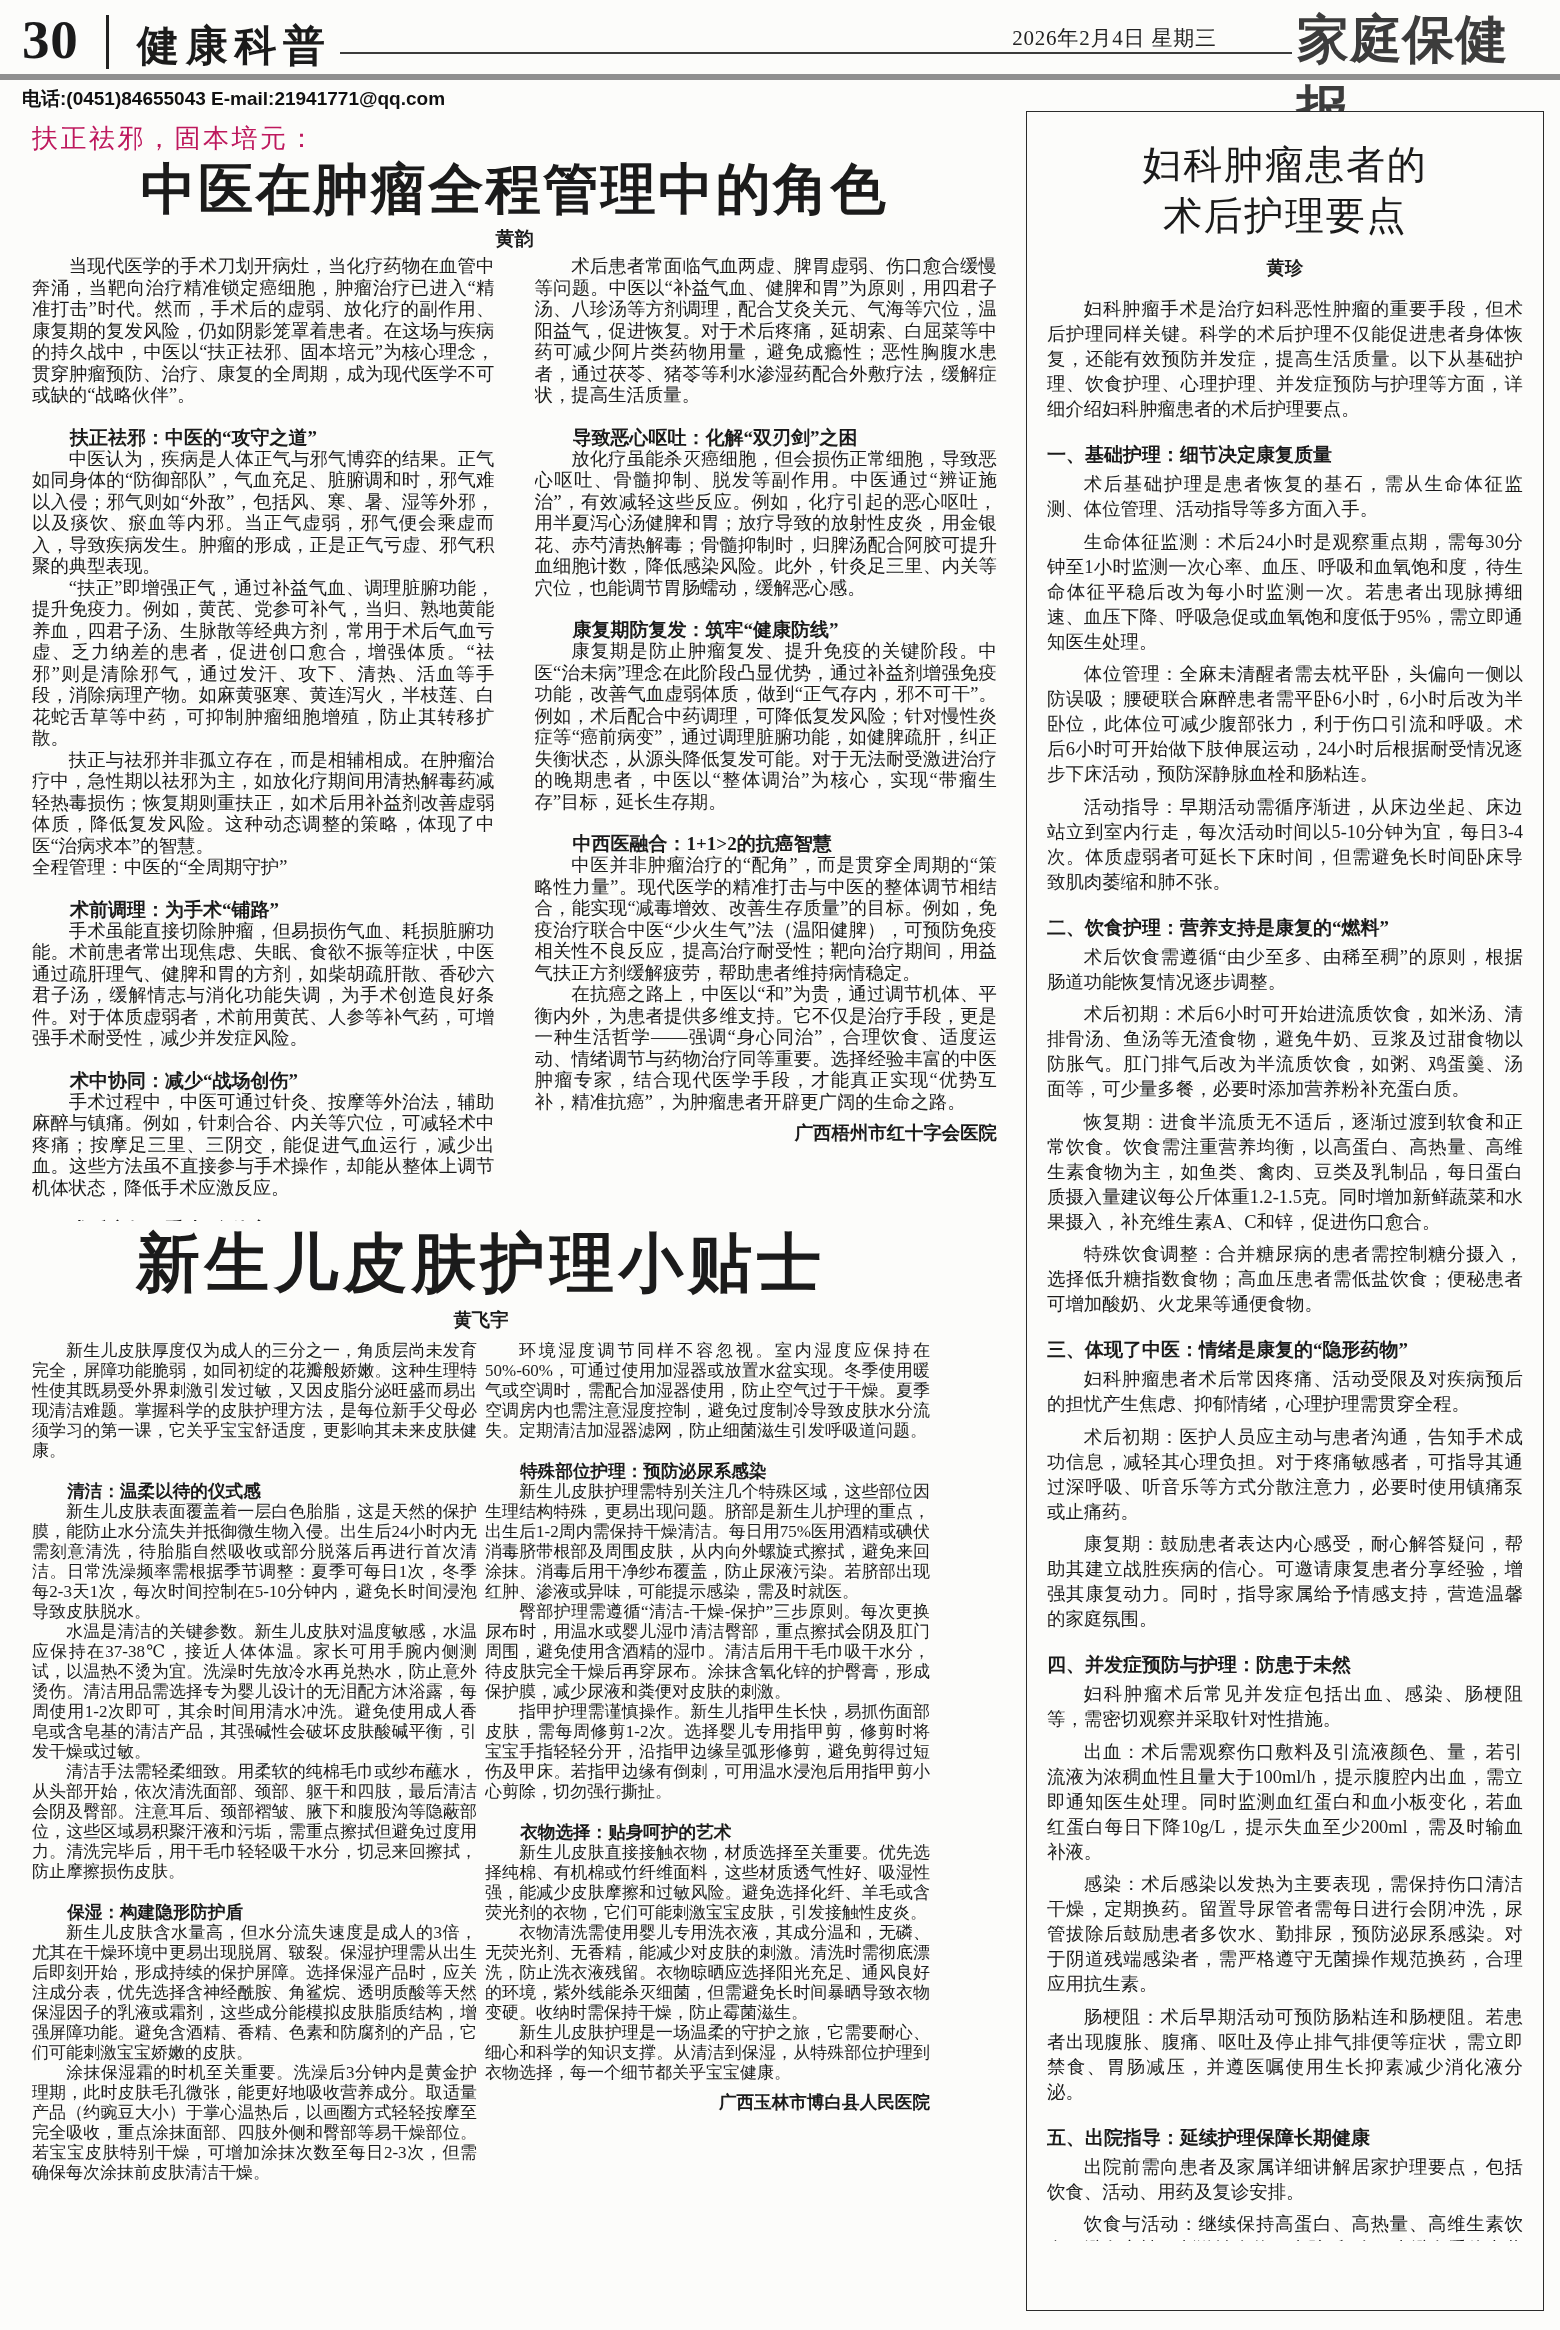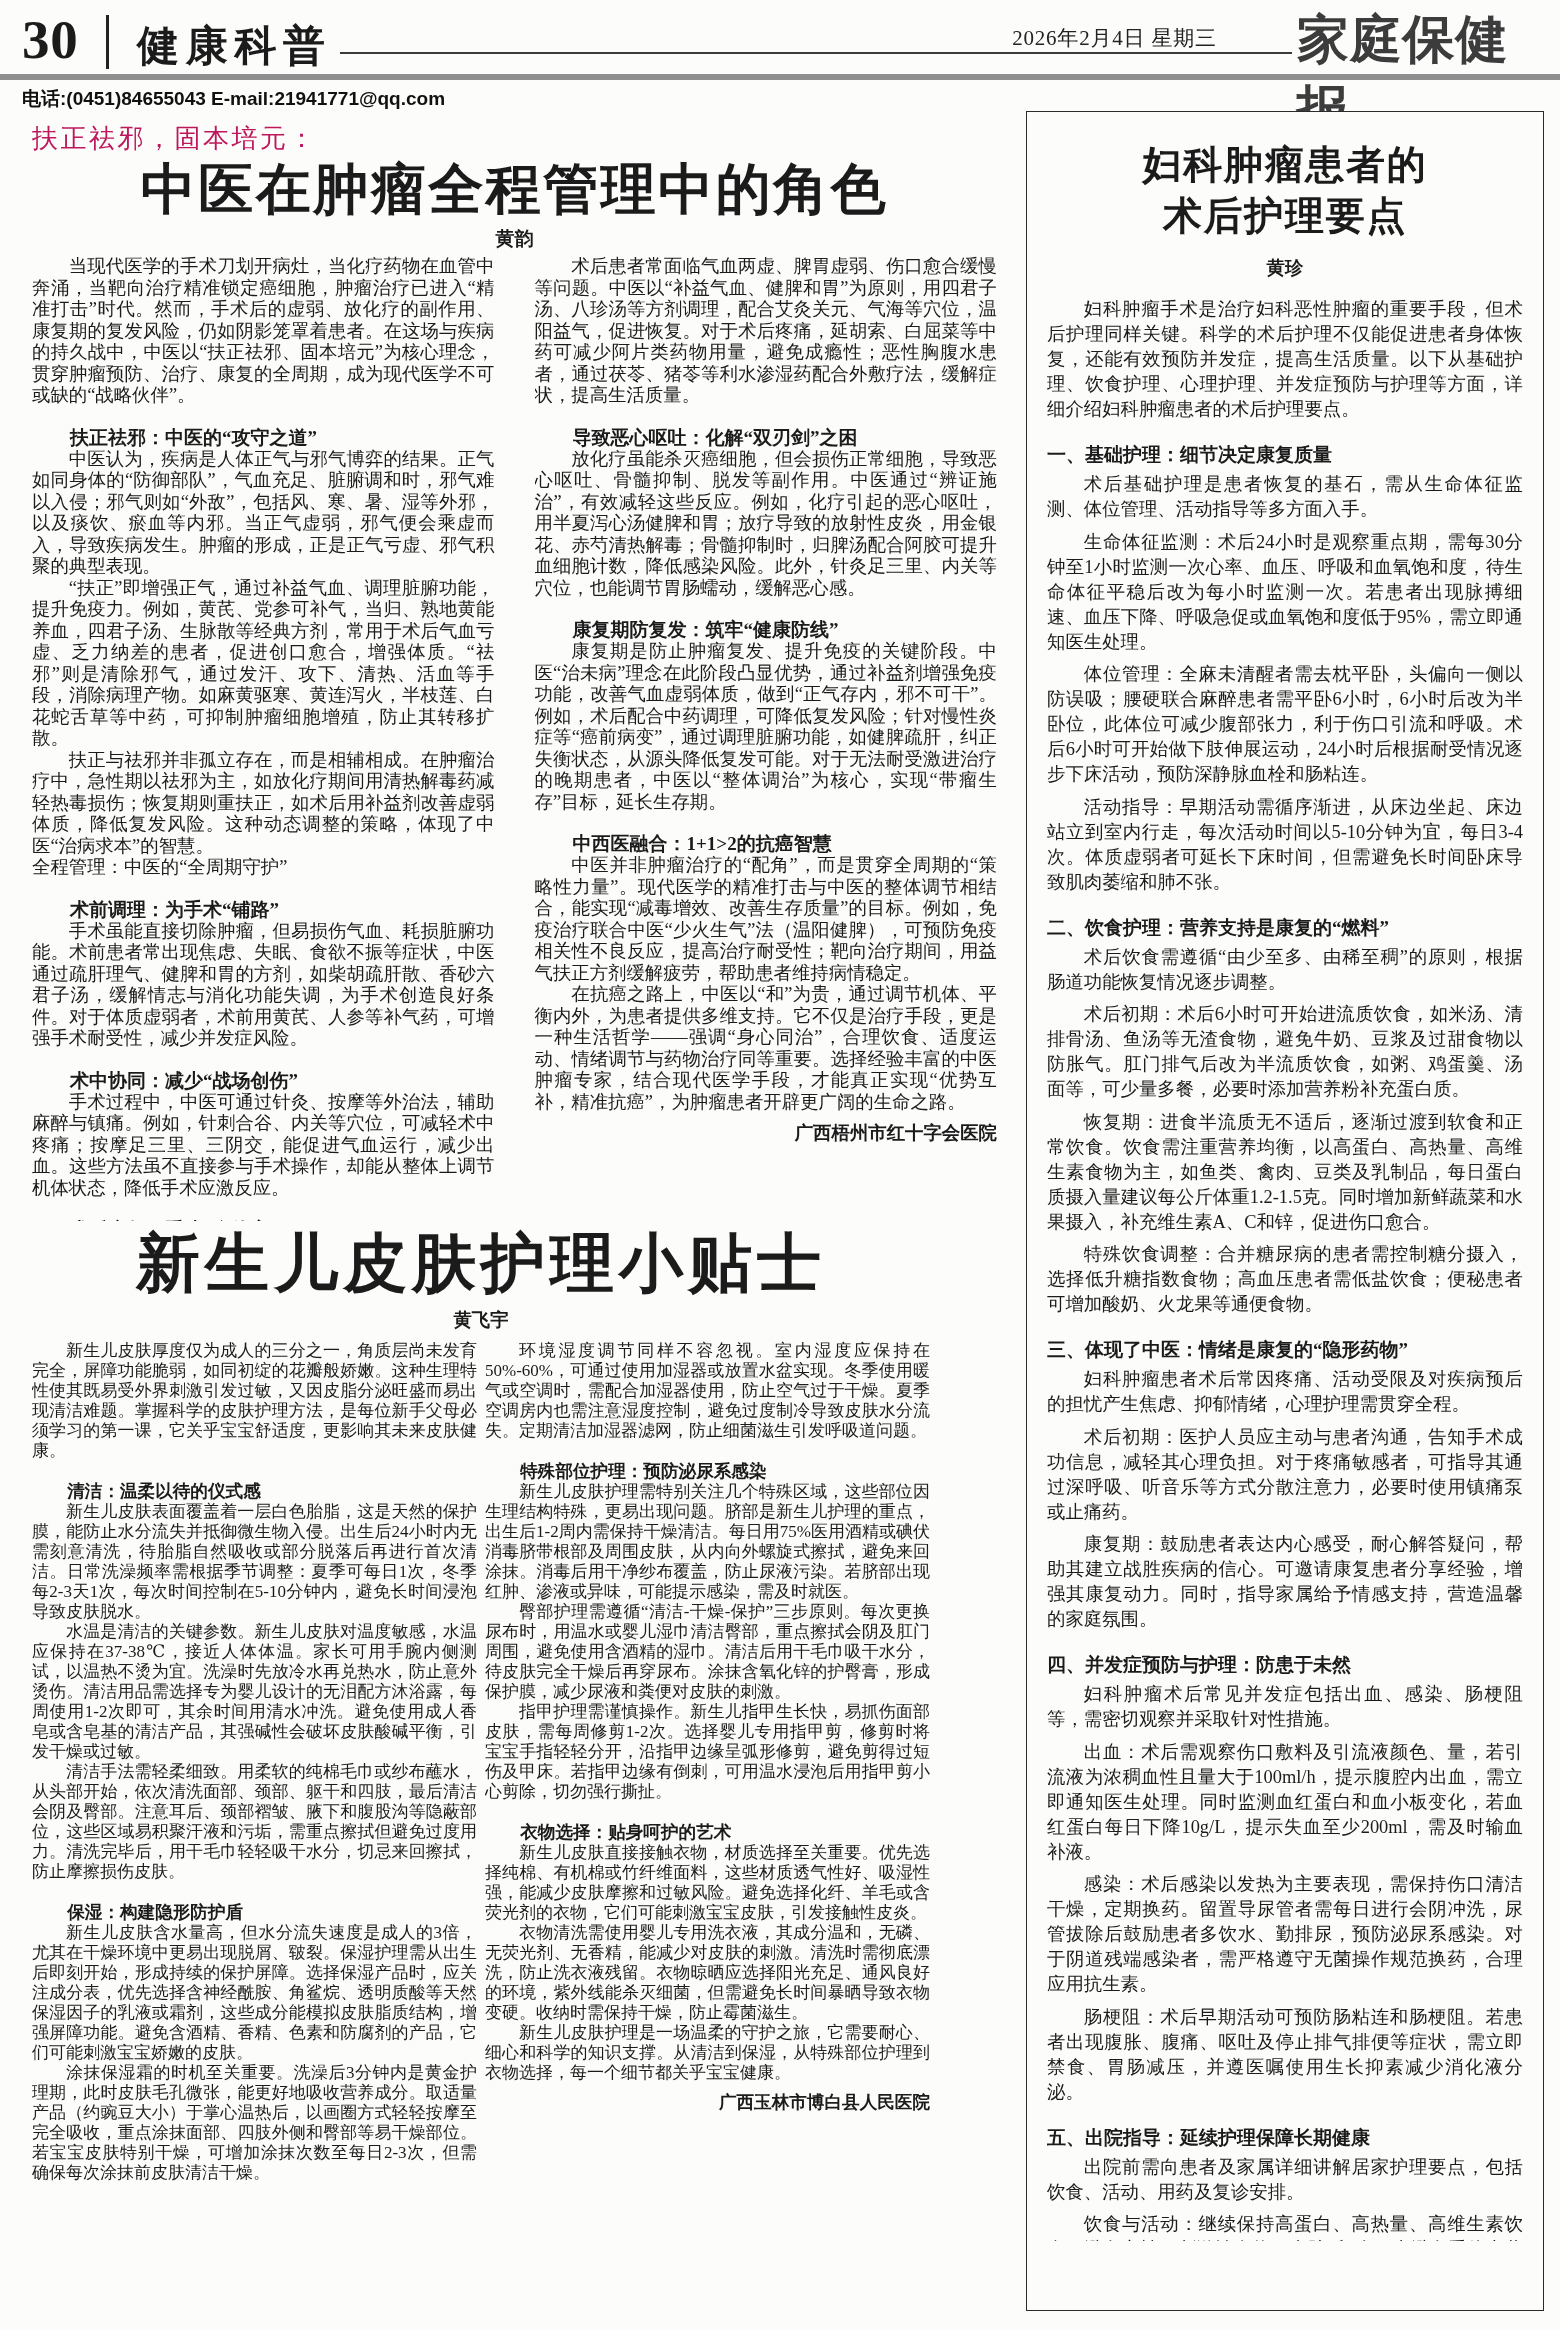--- a/index.html
+++ b/index.html
@@ -35,21 +35,21 @@
   
   .b-title{left:32px;top:1220px;width:898px;text-align:center;font-size:64px;font-weight:900;letter-spacing:5px;white-space:nowrap;}
   .b-byline{left:32px;top:1307px;width:898px;text-align:center;font-size:18.4px;font-weight:800;}
   .b-body{left:32px;top:1341px;width:898px;height:989px;display:flex;gap:8px;overflow:hidden;}
   .b-body .col{flex:1;overflow:hidden;}
   .b-body .para{font-size:17px;line-height:20px;}
   .b-body .bhead{font-size:17.6px;line-height:21px;}
   .b-body .sig{font-size:17.6px;}
   
   .g-box{left:1026px;top:111px;width:518px;height:2200px;border:1.7px solid #2b2b2b;box-sizing:border-box;padding:15px 20px 0 20px;background:#fcfcfa;}
-  .g-title{ text-align:center;font-size:39px;font-weight:700;line-height:1.32;letter-spacing:1.7px;margin-top:11.7px;}
+  .g-title{ text-align:center;font-size:39px;font-weight:400;line-height:1.32;letter-spacing:1.7px;margin-top:11.7px;}
   .g-byline{text-align:center;font-size:18.4px;font-weight:800;margin:13.4px 0 17px 0;}
   .g-blocks{overflow:hidden;height:1944px;}
   .g-blocks .para{font-size:18.4px;line-height:25px;margin-bottom:7.5px;}
   .g-blocks .bhead{font-size:19px;line-height:25px;text-indent:0;margin-bottom:5px;}
 </style>
 </head>
 <body>
 
 <div class="page">
 

